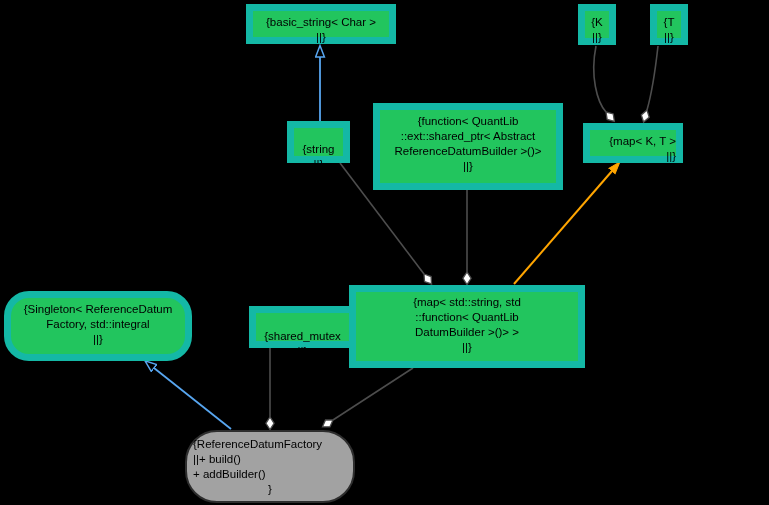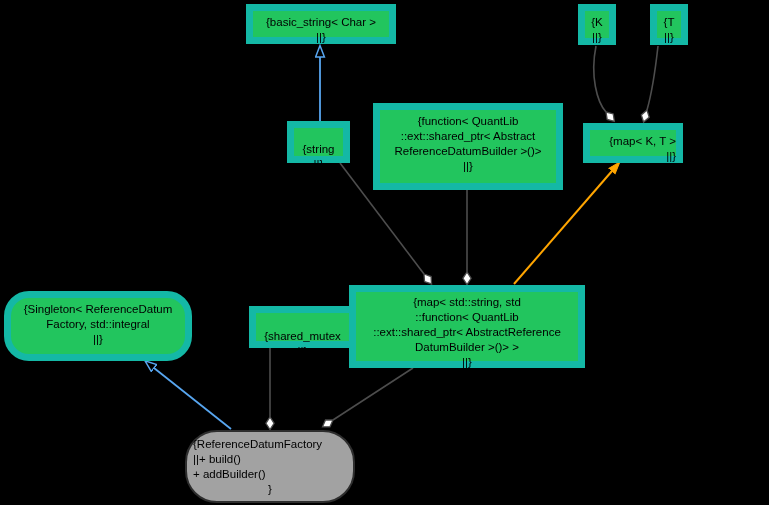--- a/index.html
+++ b/index.html
@@ -113,21 +113,20 @@
   </div>
 
   <div class="node node-shared-mutex">
     <div class="ln">{shared_mutex</div>
     <div class="ln">||}</div>
   </div>
 
   <div class="node node-map-impl">
     <div class="ln">{map&lt; std::string, std</div>
     <div class="ln">::function&lt; QuantLib</div>
-    <div class="ln">::ext::shared_ptr&lt; AbstractReference</div>
     <div class="ln">DatumBuilder &gt;()&gt; &gt;</div>
     <div class="ln">||}</div>
   </div>
 
   <div class="node node-factory">
     <div class="ln">{ReferenceDatumFactory</div>
     <div class="ln">||+ build()</div>
     <div class="ln">+ addBuilder()</div>
     <div class="ln center">}</div>
   </div>

